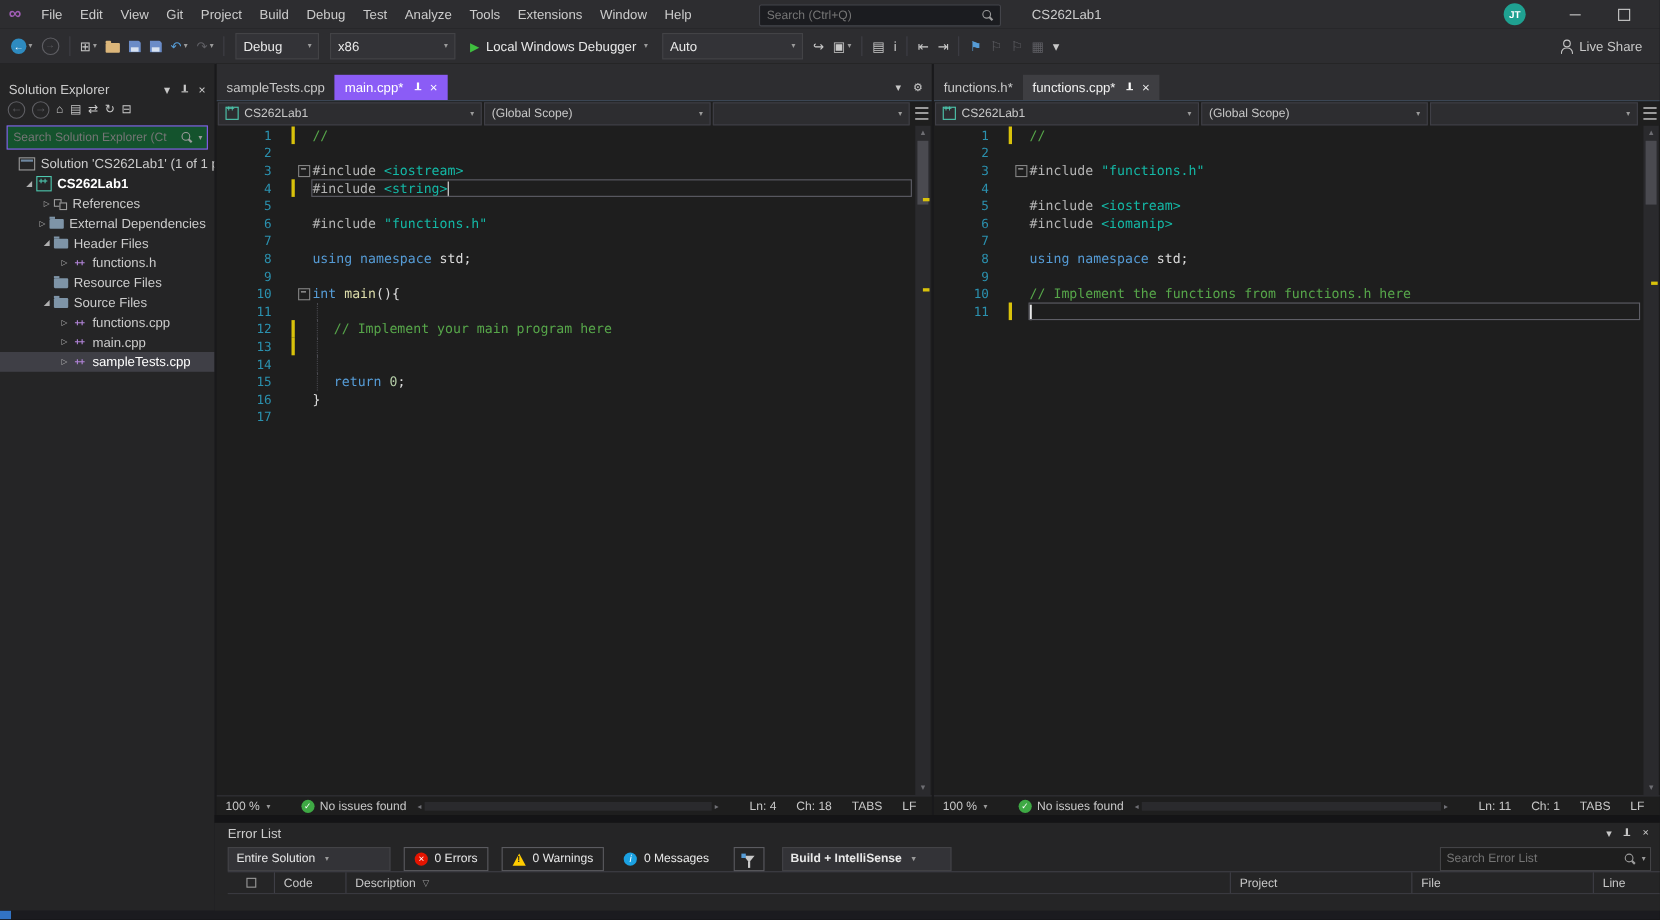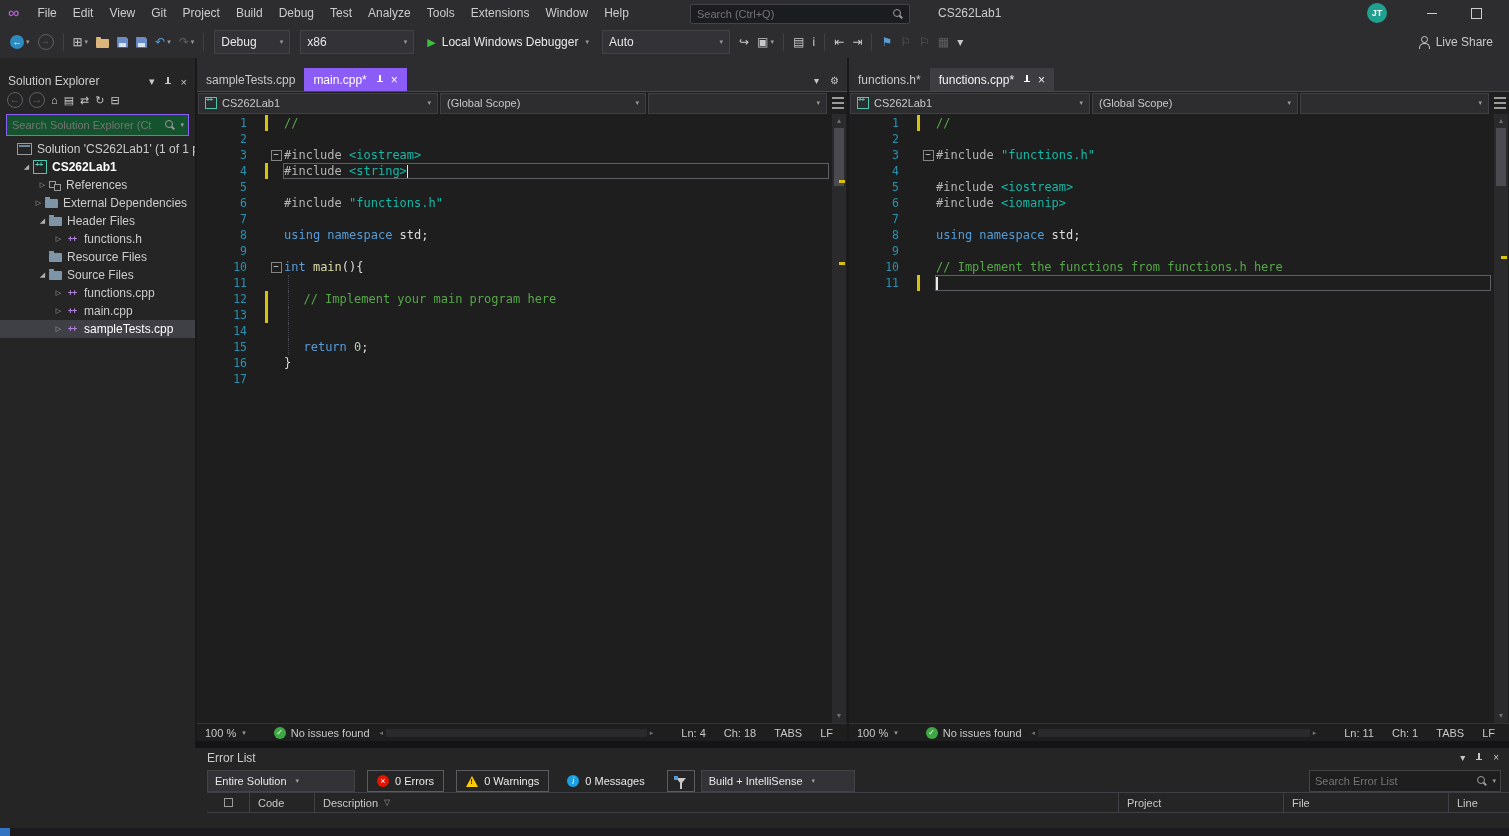--- a/index.html
+++ b/index.html
@@ -157,21 +157,21 @@
 
   
   .el-gap{position:absolute;left:195px;top:683px;right:0;height:7px;background:#141416;}
   .error-list{position:absolute;left:195px;top:690px;right:0;bottom:0;background:#252526;display:flex;flex-direction:column;}
   .el-title{height:19px;display:flex;align-items:center;padding:0 10px 0 12px;color:#CCCCCC;}
   .el-title-icons{margin-left:auto;display:flex;align-items:center;gap:10px;font-size:10px;color:#C8C8C8;}
   .el-toolbar{height:25px;display:flex;align-items:flex-end;padding-left:12px;font-size:11px;}
   .el-dd{height:20px;background:#333337;border:1px solid #434346;display:flex;align-items:center;padding:0 7px;color:#E8E8E8;}
   .el-dd .dd{margin-left:9px;}
   .el-dd.scope{width:132px;}
-  .el-dd.source{width:138px;margin-left:6px;}
+  .el-dd.source{width:138px;margin-left:16px;font-weight:bold;}
   .el-toggle{height:20px;display:flex;align-items:center;gap:6px;padding:0 9px;border:1px solid #5B5B60;
              margin-left:12px;color:#E8E8E8;}
   .el-toggle.noborder{border-color:transparent;margin-left:8px;}
   .ico-err{width:12px;height:12px;border-radius:50%;background:#E51400;color:#fff;font-size:9px;line-height:12px;text-align:center;flex:none;}
   .ico-warn{width:0;height:0;border-left:6px solid transparent;border-right:6px solid transparent;
             border-bottom:11px solid #FFCC00;position:relative;flex:none;}
   .ico-warn::after{content:"!";position:absolute;left:-2px;top:1px;color:#252526;font-size:8px;font-weight:bold;}
   .ico-msg{width:12px;height:12px;border-radius:50%;background:#1BA1E2;color:#fff;font-size:9px;font-style:italic;
            line-height:12px;text-align:center;flex:none;}
   .el-filter{width:26px;height:20px;border:1px solid #5B5B60;margin-left:12px;display:flex;align-items:center;justify-content:center;position:relative;}

